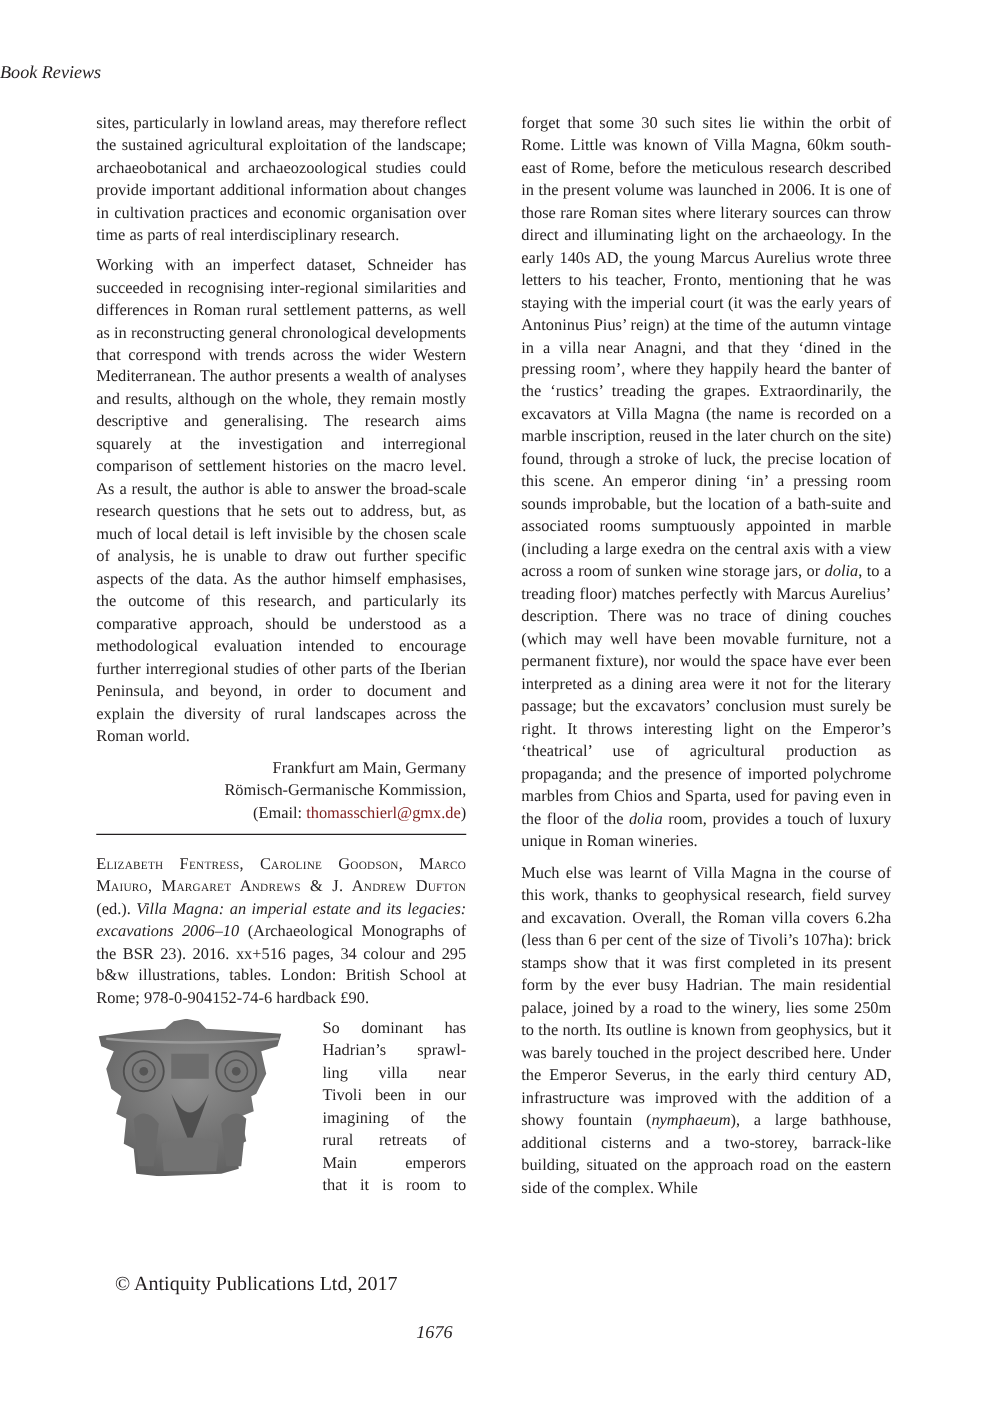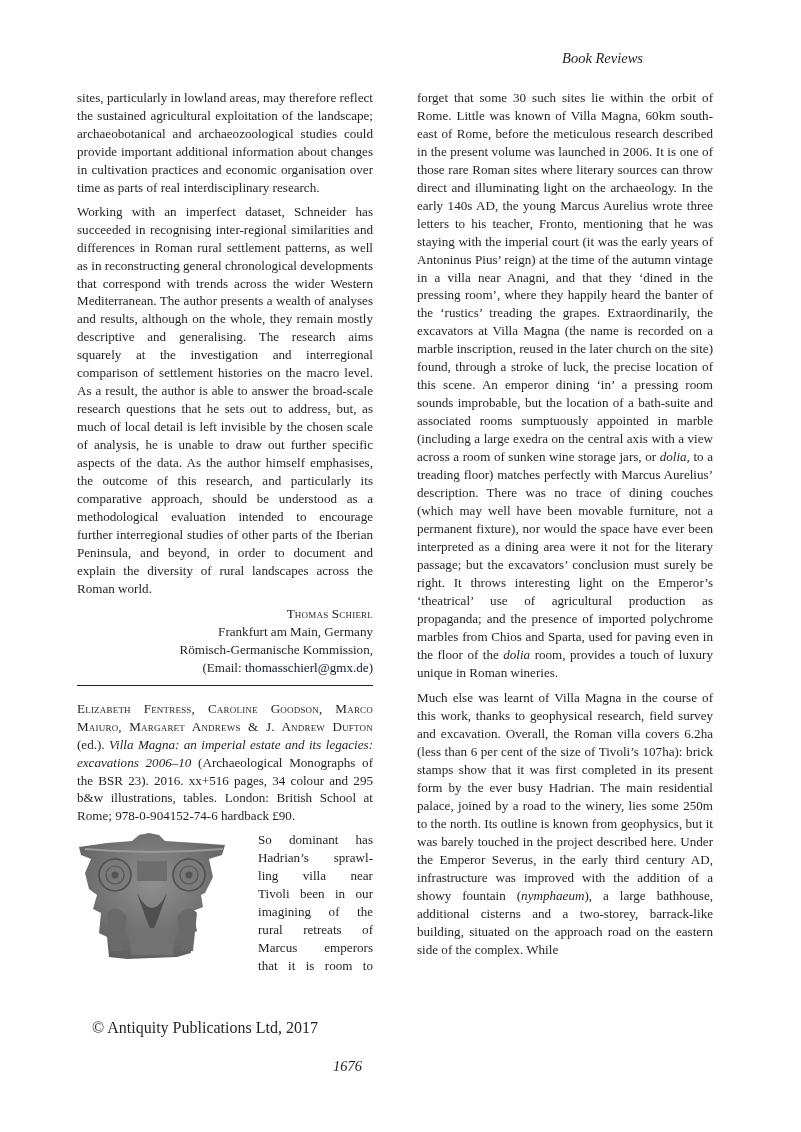--- a/index.html
+++ b/index.html
@@ -3,34 +3,34 @@
 <meta charset="utf-8">
 <style>
   html, body { margin: 0; padding: 0; background: #ffffff; }
   body {
     width: 801px; height: 1132px; position: relative; overflow: hidden;
     font-family: "Liberation Serif", "DejaVu Serif", serif;
     color: #231f20;
   }
   .running-head {
     position: absolute; top: 50px; left: 0; width: 643px;
-    text-align: right; font-style: italic; font-size: 14.5px;
+    text-align: left; font-style: italic; font-size: 14.5px;
   }
   .col {
     position: absolute; top: 89px; width: 296px;
     font-size: 13.1px; line-height: 17.95px;
     text-align: justify; hyphens: manual;
   }
   .col-left { left: 77px; }
   .col-right { left: 417px; }
   .col p { margin: 0; }
   .col p + p { margin-top: 6px; }
   .sig { text-align: right; margin-top: 7px; line-height: 18px; }
   .sc { font-variant: small-caps; letter-spacing: 0.2px; }
-  .email { color: #0f172a; }
+  .email { color: #7f1d1d; }
   .rule { border: 0; border-top: 1.2px solid #231f20; margin: 8px 0 0 0; }
   .bib { margin-top: 14px !important; }
   .wrap-block { margin-top: 6px; position: relative; height: 150px; }
   .figure {
     position: absolute; left: 0; top: 2px; width: 150px; height: 126px;
   }
   .wrap-text {
     position: absolute; left: 181px; top: 0; width: 115px;
     text-align: justify; text-align-last: justify;
   }
@@ -47,21 +47,20 @@
 </head>
 <body>
 
 <div class="running-head">Book Reviews</div>
 
 <div class="col col-left">
   <p>sites, particularly in lowland areas, may therefore reflect the sustained agricultural exploitation of the landscape; archaeobotanical and archaeozoological studies could provide important additional infor­mation about changes in cultivation practices and economic organisation over time as parts of real interdisciplinary research.</p>
   <p>Working with an imperfect dataset, Schneider has succeeded in recognising inter-regional similarities and differences in Roman rural settlement patterns, as well as in reconstructing general chronological developments that correspond with trends across the wider Western Mediterranean. The author presents a wealth of analyses and results, although on the whole, they remain mostly descriptive and generalising. The research aims squarely at the investigation and interregional comparison of settlement histories on the macro level. As a result, the author is able to answer the broad-scale research questions that he sets out to address, but, as much of local detail is left invisible by the chosen scale of analysis, he is unable to draw out further specific aspects of the data. As the author himself emphasises, the outcome of this research, and particularly its comparative approach, should be understood as a methodological evaluation intended to encourage further interregional studies of other parts of the Iberian Peninsula, and beyond, in order to document and explain the diversity of rural landscapes across the Roman world.</p>
 
   <div class="sig">
-    <div class="sc">Thomas Schierl</div>
     <div>Frankfurt am Main, Germany</div>
     <div>Römisch-Germanische Kommission,</div>
     <div><span>(Email: </span><span class="email">thomasschierl@gmx.de</span><span>)</span></div>
   </div>
   <hr class="rule">
 
   <p class="bib"><span class="sc">Elizabeth Fentress, Caroline Goodson, Marco Maiuro, Margaret Andrews &amp; J. Andrew Dufton</span><span> (ed.). </span><i>Villa Magna: an imperial estate and its legacies: excavations 2006–10</i><span> (Archaeological Monographs of the BSR 23). 2016. xx+516 pages, 34 colour and 295 b&amp;w illustrations, tables. London: British School at Rome; 978-0-904152-74-6 hardback £90.</span></p>
 
   <div class="wrap-block">
     <svg class="figure" viewBox="0 0 150 126" xmlns="http://www.w3.org/2000/svg">
@@ -85,21 +84,21 @@
       <path d="M52 100 Q75 90 98 100 L96 122 L54 122 Z" fill="#727272"></path>
       <path d="M8 16 Q75 22 146 16" stroke="#9a9a9a" stroke-width="2" fill="none"></path>
     </svg>
     <div class="wrap-text">
       <span class="line">So dominant has</span>
       <span class="line">Hadrian’s sprawl-</span>
       <span class="line">ling villa near</span>
       <span class="line">Tivoli been in our</span>
       <span class="line">imagining of the</span>
       <span class="line">rural retreats of</span>
-      <span class="line">Marcus emperors</span>
+      <span class="line">Main emperors</span>
       <span class="line">that it is room to</span>
     </div>
   </div>
 </div>
 
 <div class="col col-right">
   <p><span>forget that some 30 such sites lie within the orbit of Rome. Little was known of Villa Magna, 60km south-east of Rome, before the meticulous research described in the present volume was launched in 2006. It is one of those rare Roman sites where literary sources can throw direct and illuminating light on the archaeology. In the early 140s AD, the young Marcus Aurelius wrote three letters to his teacher, Fronto, mentioning that he was staying with the imperial court (it was the early years of Antoninus Pius’ reign) at the time of the autumn vintage in a villa near Anagni, and that they ‘dined in the pressing room’, where they happily heard the banter of the ‘rustics’ treading the grapes. Extraordinarily, the excavators at Villa Magna (the name is recorded on a marble inscription, reused in the later church on the site) found, through a stroke of luck, the precise location of this scene. An emperor dining ‘in’ a pressing room sounds improbable, but the location of a bath-suite and associated rooms sumptuously appointed in marble (including a large exedra on the central axis with a view across a room of sunken wine storage jars, or </span><i>dolia</i><span>, to a treading floor) matches perfectly with Marcus Aurelius’ description. There was no trace of dining couches (which may well have been movable furniture, not a permanent fixture), nor would the space have ever been interpreted as a dining area were it not for the literary passage; but the excavators’ conclusion must surely be right. It throws interesting light on the Emperor’s ‘theatrical’ use of agricultural production as propaganda; and the presence of imported polychrome marbles from Chios and Sparta, used for paving even in the floor of the </span><i>dolia</i><span> room, provides a touch of luxury unique in Roman wineries.</span></p>
   <p class="p2"><span>Much else was learnt of Villa Magna in the course of this work, thanks to geophysical research, field survey and excavation. Overall, the Roman villa covers 6.2ha (less than 6 per cent of the size of Tivoli’s 107ha): brick stamps show that it was first completed in its present form by the ever busy Hadrian. The main residential palace, joined by a road to the winery, lies some 250m to the north. Its outline is known from geophysics, but it was barely touched in the project described here. Under the Emperor Severus, in the early third century AD, infrastructure was improved with the addition of a showy fountain (</span><i>nymphaeum</i><span>), a large bathhouse, additional cisterns and a two-storey, barrack-like building, situated on the approach road on the eastern side of the complex. While</span></p>
 </div>
 

